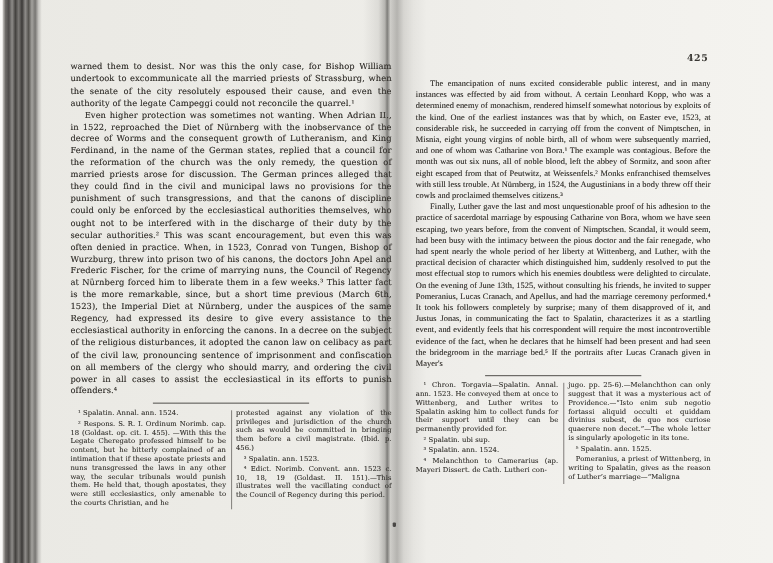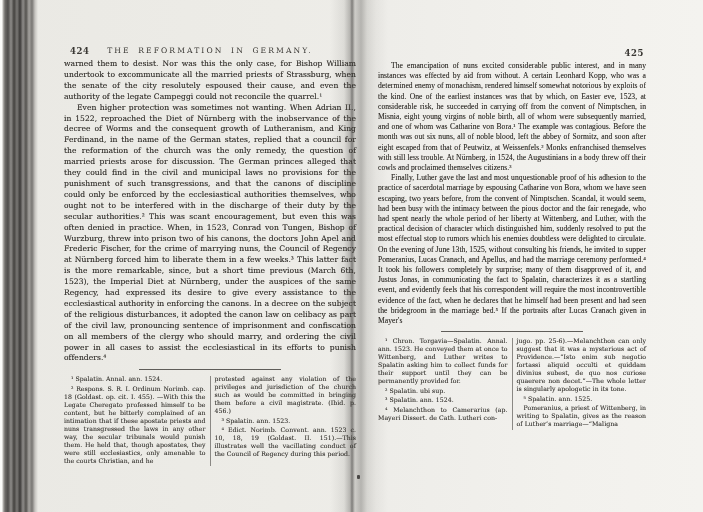--- a/index.html
+++ b/index.html
@@ -50,21 +50,21 @@
     position: absolute; top: 0;
     font-size: 8.5px; letter-spacing: 0.6px; font-weight: bold; color: #3a3834;
   }
   .pagenum.pn-left  { left: 6px; }
   .pagenum.pn-right { right: 2px; }
   .runhead {
     display: block; text-align: center;
     font-size: 7.6px; letter-spacing: 2.1px; word-spacing: 3px;
     color: #3a3834; white-space: nowrap;
   }
-  .bodytext { }
+  .bodytext { margin-top: 10px; }
   .para {
     margin: 0; text-align: justify;
     font-size: 7.6px; letter-spacing: 0.05px;
     color: #373430;
     text-shadow: 0 0 0.4px rgba(55,52,48,0.55);
   }
   .page-left  .para { line-height: 10.9px; }
   .page-right .para { line-height: 10.2px; font-family: Liberation Serif, serif; }
   .para.indent { text-indent: 13px; }
 
@@ -86,24 +86,20 @@
 </style>
 </head>
 <body>
 
 <div class="scan">
   <div class="edge-stripes"></div>
   <div class="gutter"></div>
   <div class="speck" style="left:357px; top:475px; width:3px; height:4px;"></div>
 
   <div class="page page-left">
-    <div class="pagehead">
-      <span class="pagenum pn-left">424</span>
-      <span class="runhead">THE REFORMATION IN GERMANY.</span>
-    </div>
     <div class="bodytext">
       <p class="para">warned them to desist.  Nor was this the only case, for Bishop William undertook to excommunicate all the married priests of Strassburg, when the senate of the city resolutely espoused their cause, and even the authority of the legate Campeggi could not reconcile the quarrel.¹</p>
       <p class="para indent">Even higher protection was sometimes not wanting.  When Adrian II., in 1522, reproached the Diet of Nürnberg with the inobservance of the decree of Worms and the consequent growth of Lutheranism, and King Ferdinand, in the name of the German states, replied that a council for the reformation of the church was the only remedy, the question of married priests arose for discussion.  The German princes alleged that they could find in the civil and municipal laws no provisions for the punishment of such transgressions, and that the canons of discipline could only be enforced by the ecclesiastical authorities themselves, who ought not to be interfered with in the discharge of their duty by the secular authorities.²  This was scant encouragement, but even this was often denied in practice.  When, in 1523, Conrad von Tungen, Bishop of Wurzburg, threw into prison two of his canons, the doctors John Apel and Frederic Fischer, for the crime of marrying nuns, the Council of Regency at Nürnberg forced him to liberate them in a few weeks.³  This latter fact is the more remarkable, since, but a short time previous (March 6th, 1523), the Imperial Diet at Nürnberg, under the auspices of the same Regency, had expressed its desire to give every assistance to the ecclesiastical authority in enforcing the canons.  In a decree on the subject of the religious disturbances, it adopted the canon law on celibacy as part of the civil law, pronouncing sentence of imprisonment and confiscation on all members of the clergy who should marry, and ordering the civil power in all cases to assist the ecclesiastical in its efforts to punish offenders.⁴</p>
     </div>
     <div class="fnrule"></div>
     <div class="fnotes">
       <div class="fncol">
         <p class="fn indent">¹ Spalatin. Annal. ann. 1524.</p>
         <p class="fn indent">² Respons. S. R. I. Ordinum Norimb. cap. 18 (Goldast. op. cit. I. 455). —With this the Legate Cheregato professed himself to be content, but he bitterly complained of an intimation that if these apostate priests and nuns transgressed the laws in any other way, the secular tribunals would punish them.  He held that, though apostates, they were still ecclesiastics, only amenable to the courts Christian, and he</p>
       </div>

